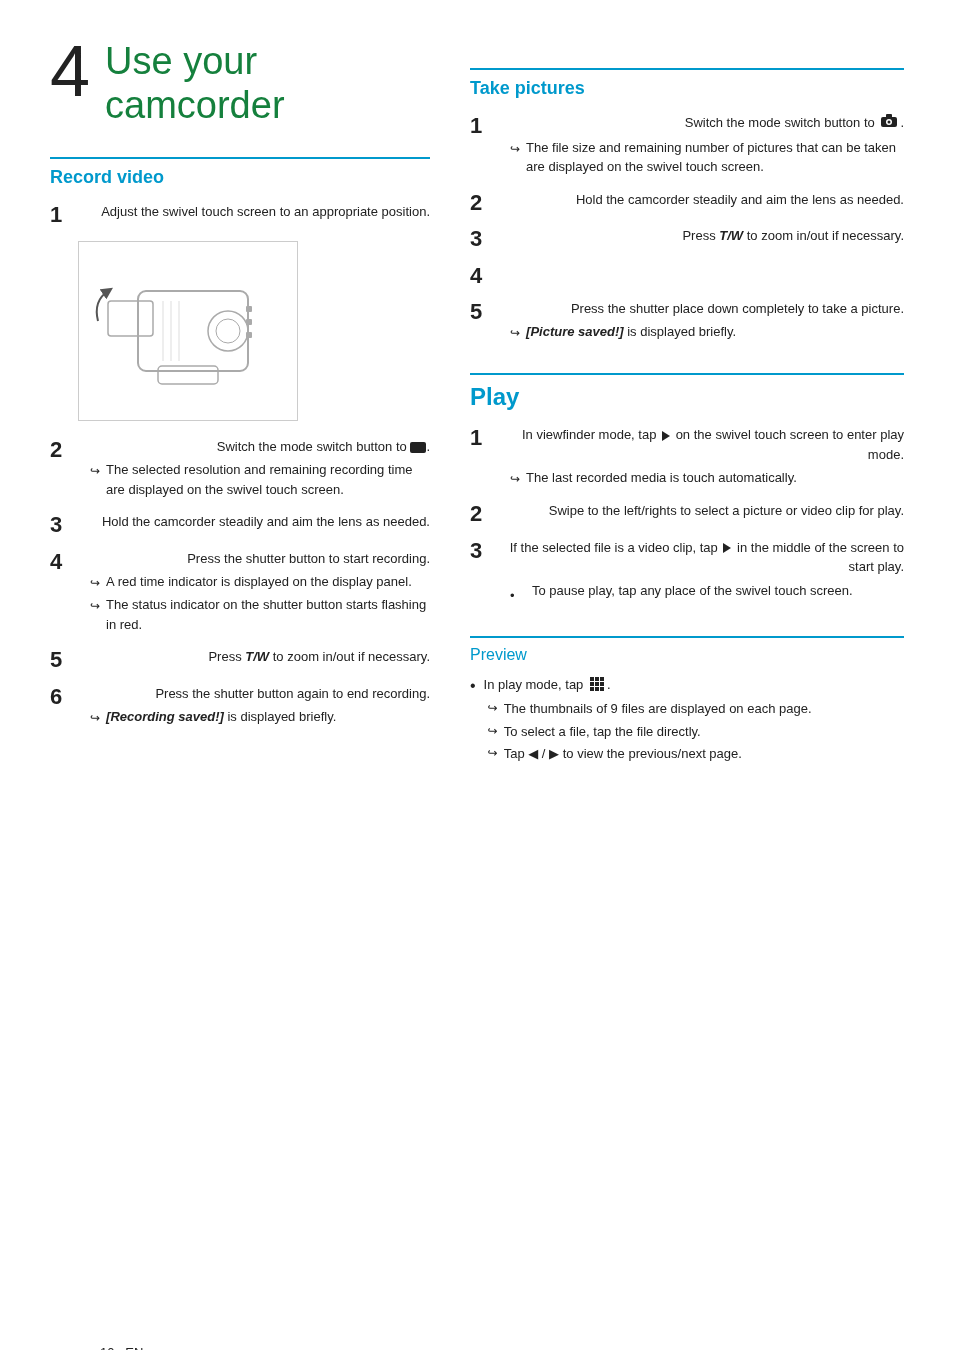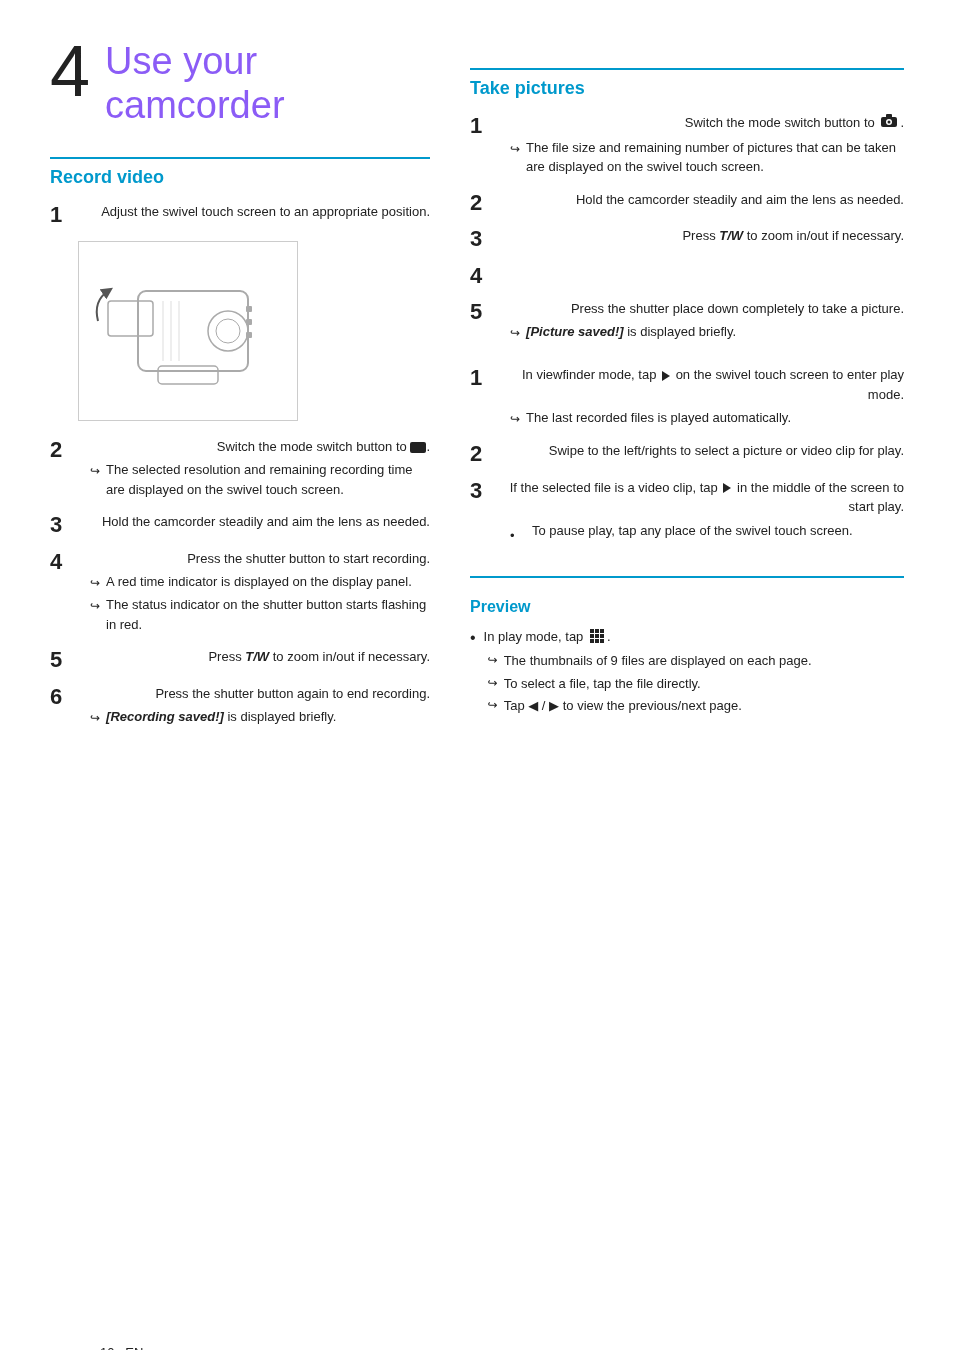--- a/index.html
+++ b/index.html
@@ -36,21 +36,21 @@
       font-size: 72px;
       font-weight: 300;
       color: #222;
       line-height: 1;
       margin-right: 15px;
       margin-top: -5px;
     }
     .chapter-title {
       font-size: 38px;
       font-weight: 300;
-      color: #8b5cf6;
+      color: #15803d;
       line-height: 1.15;
     }
 
     
     .section-heading {
       font-size: 18px;
       font-weight: bold;
       color: #0099cc;
       border-top: 2px solid #0099cc;
       padding-top: 8px;
@@ -336,34 +336,35 @@
                   <span class="arrow-icon">↪</span>
                   <span class="sub-item-text"><span class="bold">[Picture saved!]</span> is displayed briefly.</span>
                 </li>
               </ul>
             </div>
           </li>
         </ol>
       </div>
 
       <div style="margin-top: 20px;">
+        <div class="section-heading" style="font-size: 24px; font-weight: bold; color: #0099cc; border-top: 2px solid #0099cc; padding-top: 8px; margin-bottom: 14px;">Play</div>
 
         <ol class="steps-list">
 
           <li class="step-item">
             <span class="step-number">1</span>
             <div class="step-content">
               <p>In viewfinder mode, tap 
                 <span style="display:inline-block;border-left:8px solid #222;border-top:5px solid transparent;border-bottom:5px solid transparent;vertical-align:middle;margin:0 2px;"></span>
                 on the swivel touch screen to enter play mode.
               </p>
               <ul class="sub-items">
                 <li class="sub-item">
                   <span class="arrow-icon">↪</span>
-                  <span class="sub-item-text">The last recorded files is played automatically.</span>
+                  <span class="sub-item-text">The last recorded media is touch automatically.</span>
                 </li>
               </ul>
             </div>
           </li>
 
           <li class="step-item">
             <span class="step-number">2</span>
             <div class="step-content">
               <p>Swipe to the left/rights to select a picture or video clip for play.</p>
             </div>
@@ -381,21 +382,21 @@
                   <span style="min-width: 14px; margin-right: 8px; margin-top: 5px; flex-shrink: 0; display: inline-block;">•</span>
                   <span class="sub-item-text">To pause play, tap any place of the swivel touch screen.</span>
                 </li>
               </ul>
             </div>
           </li>
         </ol>
       </div>
 
       <div style="margin-top: 20px;">
-        <div class="section-heading" style="font-size: 16px; font-weight: bold; color: #0099cc; border-top: 2px solid #0099cc; padding-top: 20px; margin-bottom: 12px;">Preview</div>
+        <div class="section-heading" style="font-size: 16px; font-weight: normal; color: #0099cc; border-top: 2px solid #0099cc; padding-top: 8px; margin-bottom: 12px;">Preview</div>
 
         <ul class="bullet-list">
           <li class="bullet-item">
             <span class="dot-bullet">•</span>
             <div>
               <p>In play mode, tap 
                 <span style="display:inline-block;vertical-align:middle;margin:0 2px;">
                   <svg width="16" height="16" viewBox="0 0 16 16">
                     <rect x="1" y="1" width="4" height="4" fill="#222"></rect>
                     <rect x="6" y="1" width="4" height="4" fill="#222"></rect>

